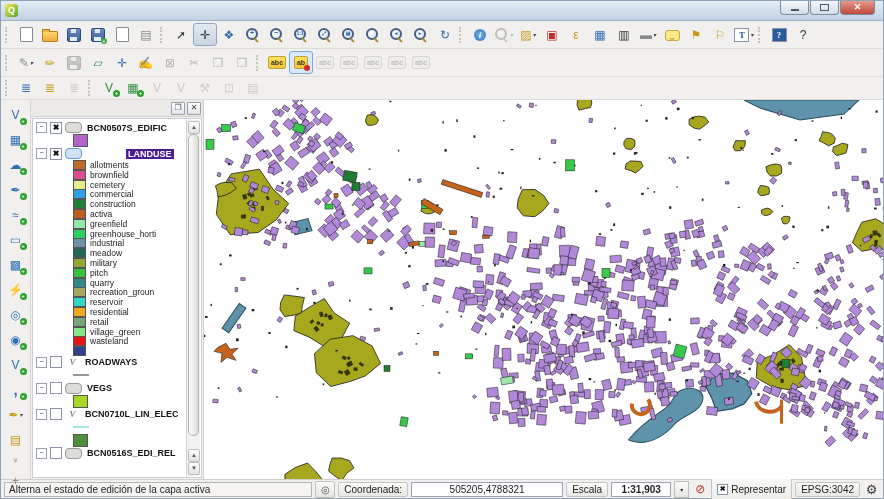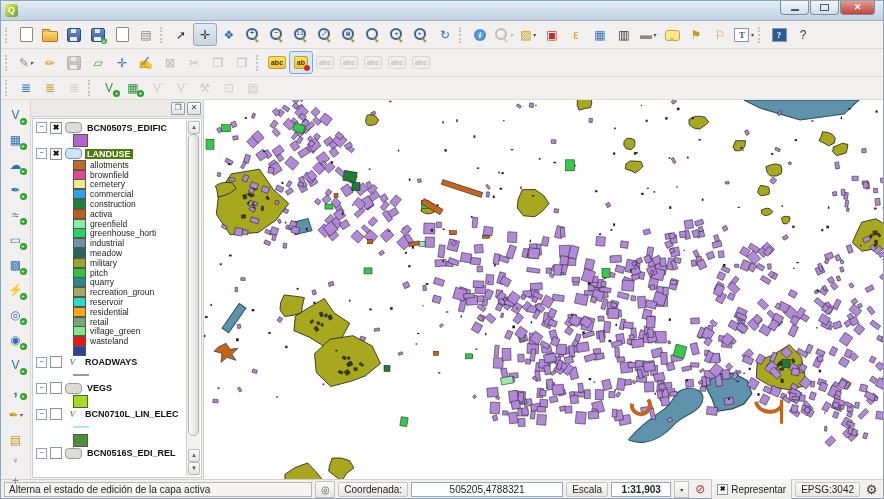--- a/index.html
+++ b/index.html
@@ -82,25 +82,25 @@
   .tree{flex:1;background:#fff;border:1px solid #c8ccd4;margin:1px;overflow:hidden;position:relative;padding:2px 16px 0 3px;}
   .lrow{display:flex;align-items:center;gap:3px;height:13px;}
   .exp{width:9px;height:9px;border:1px solid #98a0ae;background:#fff;font:7px/7px "Liberation Sans",sans-serif;
     text-align:center;color:#333;flex:none;}
   .chk{width:10px;height:10px;border:1px solid #8a93a5;background:#fff;font:bold 8px/9px "Liberation Sans",sans-serif;
     text-align:center;color:#111;flex:none;}
   .cloud{width:15px;height:9px;background:#dcdcd8;border:1px solid #9a9a96;border-radius:4px;flex:none;}
   .cloud.hl{background:#cfe2f8;border-color:#6a9ad0;}
   .vline{color:#8a8a8a;font:italic bold 9px/10px "Liberation Serif",serif;width:15px;text-align:center;flex:none;}
   .lname{font:bold 9px "Liberation Sans",sans-serif;color:#111;padding:0 2px;white-space:nowrap;}
-  .lname.sel{background:#4d7c0f;color:#fff;}
+  .lname.sel{background:#4c1d95;color:#fff;margin-left:41px;}
   .swrow{margin-left:37px;height:13px;display:flex;align-items:center;}
   .swrow .sw{width:13px;height:11px;border:1px solid #555;}
   .swrow .swline{width:16px;height:2px;}
-  .leg{display:flex;align-items:flex-end;height:9.8px;margin-left:37px;gap:4px;}
+  .leg{display:flex;align-items:flex-start;height:9.8px;margin-left:37px;gap:4px;}
   .leg .sw{width:11px;height:8px;border:1px solid #555;flex:none;}
   .leg span{font-size:8.5px;color:#222;white-space:nowrap;}
   .vscroll{position:absolute;right:1px;top:1px;bottom:1px;width:13px;background:#f2f2f0;border-left:1px solid #d0d0cc;}
   .varr{position:absolute;left:1px;width:10px;height:11px;font:6px/11px "Liberation Sans",sans-serif;text-align:center;
     color:#555;border:1px solid #bcbcb8;background:linear-gradient(#fdfdfd,#e2e2de);border-radius:2px;}
   .vthumb{position:absolute;left:1px;right:1px;top:14px;bottom:40px;background:linear-gradient(90deg,#fdfdfd,#dcdcd8);
     border:1px solid #b2b2ae;border-radius:5px;}
   
   .mapwrap{flex:1;background:#fff;position:relative;}
   .mapwrap svg{display:block;}

